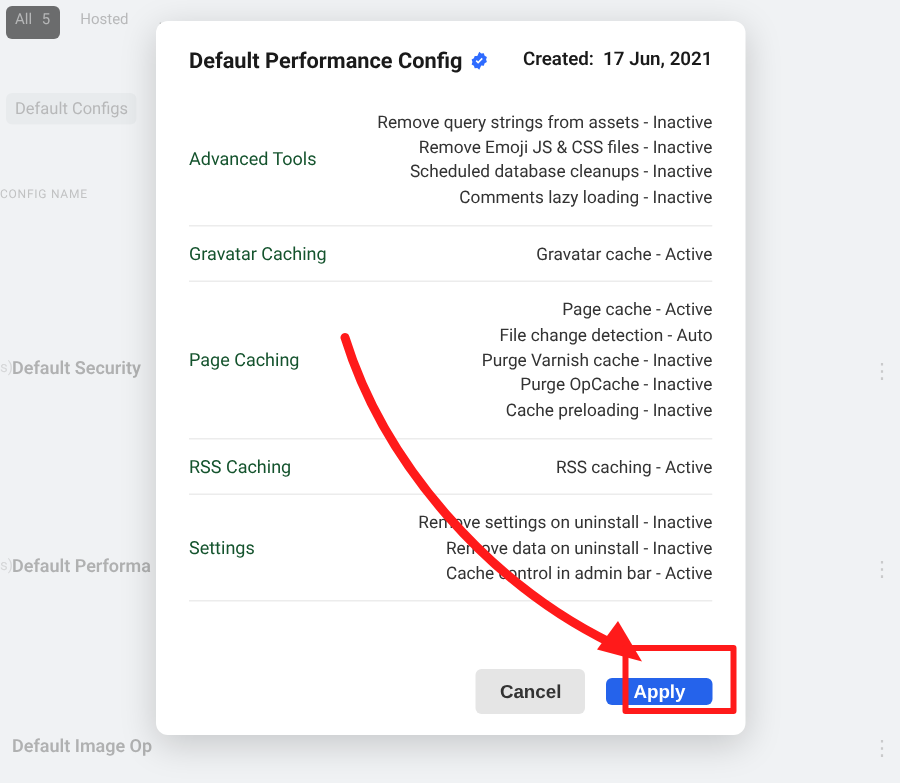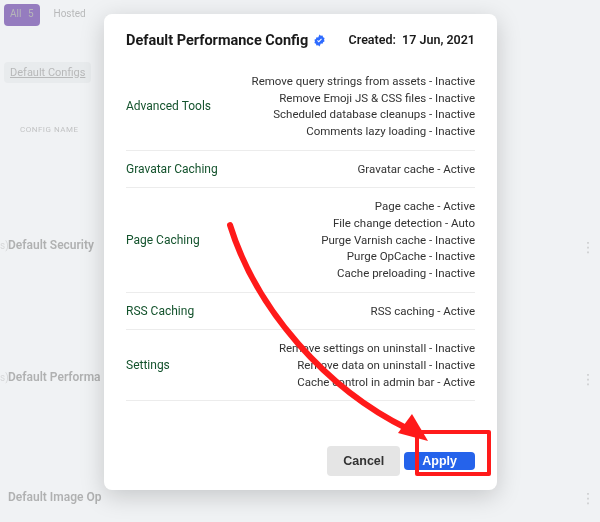--- a/index.html
+++ b/index.html
@@ -11,23 +11,23 @@
     position:relative; overflow:hidden;
     color:#2b2b2b;
   }
   .bg {
     position:absolute; inset:0;
     filter: none;
     opacity:0.55;
   }
   .bg .tabs { position:absolute; top:0; left:0; height:26px; display:flex; gap:8px; padding:4px 4px 0 4px;}
   .bg .tab { font-size:10px; color:#8a8a8a; padding:4px 6px; border-radius:4px; }
-  .bg .tab.sel { background:#4c1d95; color:#888; }
-  .bg .default-configs { position:absolute; left:4px; top:62px; font-size:11px; color:#8a8a8a; background:#e3e6e8; padding:4px 6px; border-radius:4px;text-decoration:underline;}
-  .bg .config-name { position:absolute; left:20px; top:125px; font-size:8px; letter-spacing:0.5px; color:#9b9b9b;text-align:right; }
+  .bg .tab.sel { background:#000000; color:#888; }
+  .bg .default-configs { position:absolute; left:4px; top:62px; font-size:11px; color:#8a8a8a; background:#e3e6e8; padding:4px 6px; border-radius:4px;}
+  .bg .config-name { position:absolute; left:0; top:125px; font-size:8px; letter-spacing:0.5px; color:#9b9b9b;text-align:right; }
   .bg .row { position:absolute; left:0; right:0; padding-left:8px; font-size:12px; font-weight:600; color:#7c7c7c; }
   .bg .dots { position:absolute; right:6px; width:12px; height:22px; display:flex; align-items:center; justify-content:center; color:#aaa; font-size:14px;}
   .bg .paren { font-weight:400; color:#9a9a9a; font-size:10px;}
 
   
   .modal {
     position:absolute;
     left:104px; top:14px;
     width:393px; height:476px;
     background:#ffffff;
@@ -40,21 +40,21 @@
   .modal-title { font-size:14.5px; font-weight:700; color:#1a1a1a; display:flex; align-items:center; gap:5px;}
   .verified-badge { width:13px; height:13px; }
   .modal-created { font-size:12.5px; font-weight:600; color:#1a1a1a; white-space:nowrap;}
   .modal-body { margin-top:14px; flex:1; overflow:hidden;}
   .sect { display:flex; justify-content:space-between; align-items:center; border-bottom:1px solid #ececec; padding:10px 0 10px 0;}
   .sect:last-of-type { border-bottom:none; }
   .sect-label { font-size:12px; color:#14532d; font-weight:400; white-space:nowrap;}
   .sect-items { text-align:right; }
   .sect-item { font-size:11.5px; color:#333; line-height:1.45; white-space:nowrap;}
   .modal-foot {
-    display:flex; justify-content:flex-end; align-items:center; gap:4px;
+    display:flex; justify-content:flex-end; align-items:center; gap:14px;
     padding-top:8px;
   }
   .btn { font-size:12.5px; font-weight:600; border:none; cursor:pointer; border-radius:4px; padding:8px 16px; }
   .btn-cancel { background:#e5e5e5; color:#333; }
   .btn-apply { background:#2563eb; color:#fff; padding:2px 18px;}
 
   
   .arrow { position:absolute; left:216px; top:219px; width:215px; height:232px; pointer-events:none; }
   .highlight-box {
     position:absolute;

